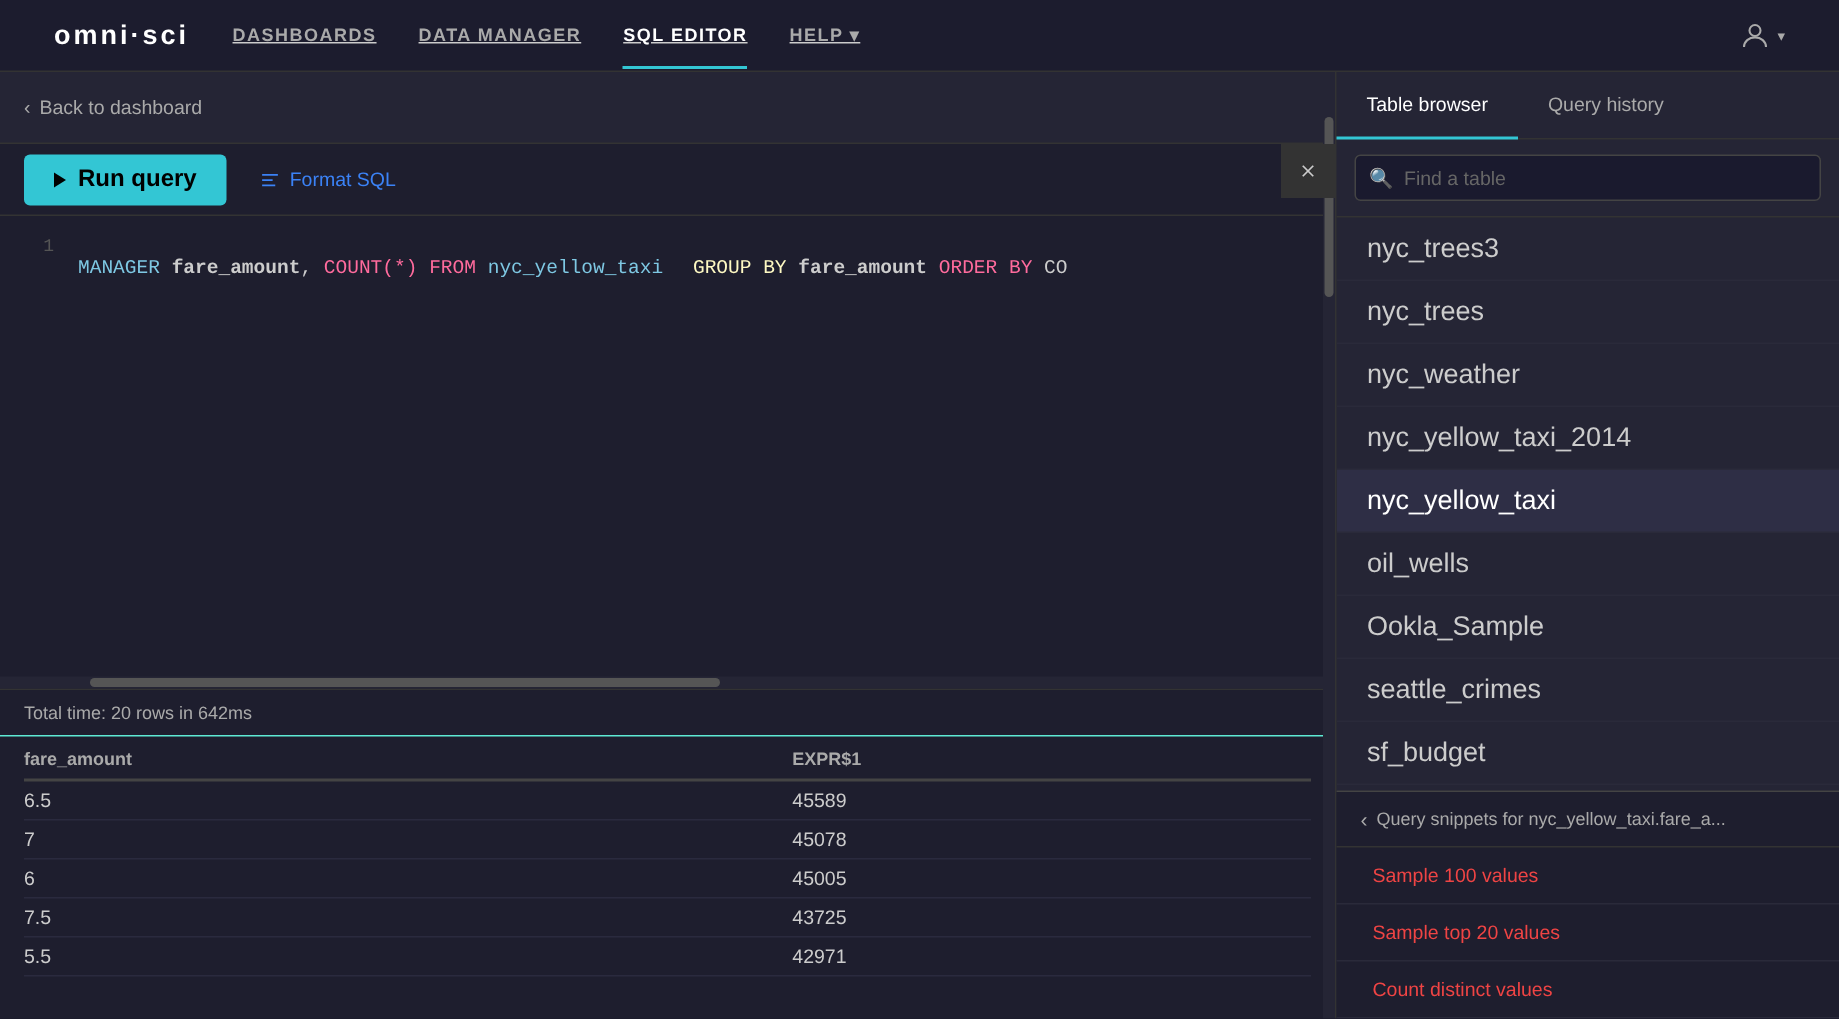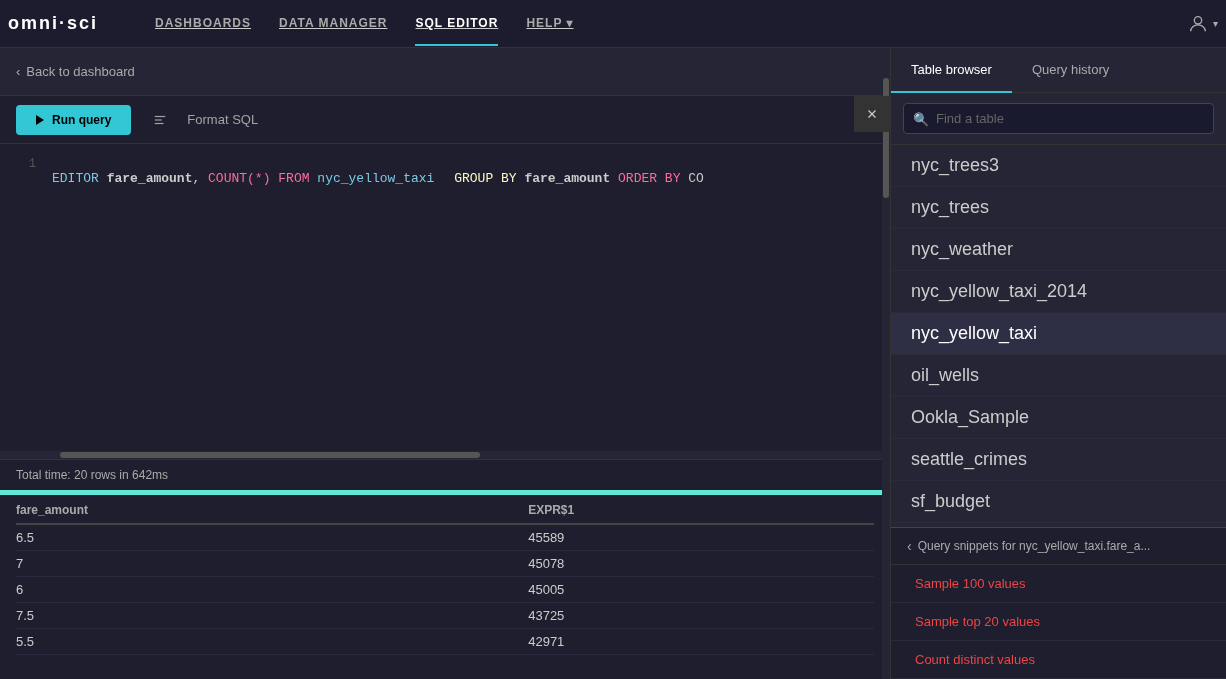--- a/index.html
+++ b/index.html
@@ -12,22 +12,22 @@
       overflow: hidden;
     }
 
     
     .topnav {
       background: #1c1c2e;
       border-bottom: 1px solid #333;
       height: 48px;
       display: flex;
       align-items: center;
-      padding: 0 8px;
-      gap: 45px;
+      padding: 0 36px;
+      gap: 17px;
     }
     .logo {
       color: #fff;
       font-weight: 700;
       font-size: 18px;
       letter-spacing: 2px;
       margin-right: 12px;
     }
     .nav-items {
       display: flex;
@@ -102,40 +102,40 @@
       align-items: center;
       padding: 0 16px;
       gap: 12px;
     }
     .run-btn {
       background: #33c6d4;
       color: #000;
       border: none;
       border-radius: 4px;
       padding: 8px 20px;
-      font-size: 12px;
+      font-size: 16px;
       font-weight: 600;
       cursor: pointer;
       display: flex;
       align-items: center;
       gap: 8px;
     }
     .run-btn .play-icon {
       width: 0;
       height: 0;
       border-top: 5px solid transparent;
       border-bottom: 5px solid transparent;
       border-left: 8px solid #000;
       display: inline-block;
     }
     .format-btn {
       display: flex;
       align-items: center;
-      gap: 20px;
-      color: #a3a3a3;
+      gap: 6px;
+      color: #3b82f6;
       font-size: 13px;
       cursor: pointer;
       background: none;
       border: none;
       padding: 6px 10px;
     }
 
     
     .code-editor {
       background: #1e1e2e;
@@ -204,21 +204,21 @@
     
     .results-panel {
       background: #1e1e2e;
       border-top: 1px solid #333;
       min-height: 220px;
     }
     .results-status {
       padding: 8px 16px;
       font-size: 12px;
       color: #aaa;
-      border-bottom: 5px solid #5eead4;
+      border-bottom: 1px solid #5eead4;
     }
     .results-table {
       padding: 0 16px;
     }
     .results-table table {
       width: 100%;
       border-collapse: collapse;
       font-size: 13px;
     }
     .results-table th {
@@ -396,21 +396,21 @@
       <svg width="14" height="14" viewBox="0 0 24 24" fill="none" stroke="#ccc" stroke-width="2">
         <line x1="18" y1="6" x2="6" y2="18"></line>
         <line x1="6" y1="6" x2="18" y2="18"></line>
       </svg>
     </div>
 
     <div class="code-editor">
       <div class="code-line">
         <span class="line-num">1</span>
         <span class="code-content">
-<span class="kw-select">EDITOR</span> <span class="col-name">fare_amount</span>, <span class="fn-count">COUNT(*)</span> <span class="kw-from">FROM</span> <span class="tbl-name">nyc_yellow_taxi</span> <span class="kw-group">GROUP BY</span> <span class="col-name">fare_amount</span> <span class="kw-order">ORDER BY</span> CO</span>
+<span class="kw-select">MANAGER</span> <span class="col-name">fare_amount</span>, <span class="fn-count">COUNT(*)</span> <span class="kw-from">FROM</span> <span class="tbl-name">nyc_yellow_taxi</span> <span class="kw-group">GROUP BY</span> <span class="col-name">fare_amount</span> <span class="kw-order">ORDER BY</span> CO</span>
       </div>
     </div>
 
     <div class="scroll-hint">
       <div class="scroll-thumb"></div>
     </div>
 
     <div class="results-panel">
       <div class="results-status">Total time: 20 rows in 642ms</div>
       <div class="results-table">

